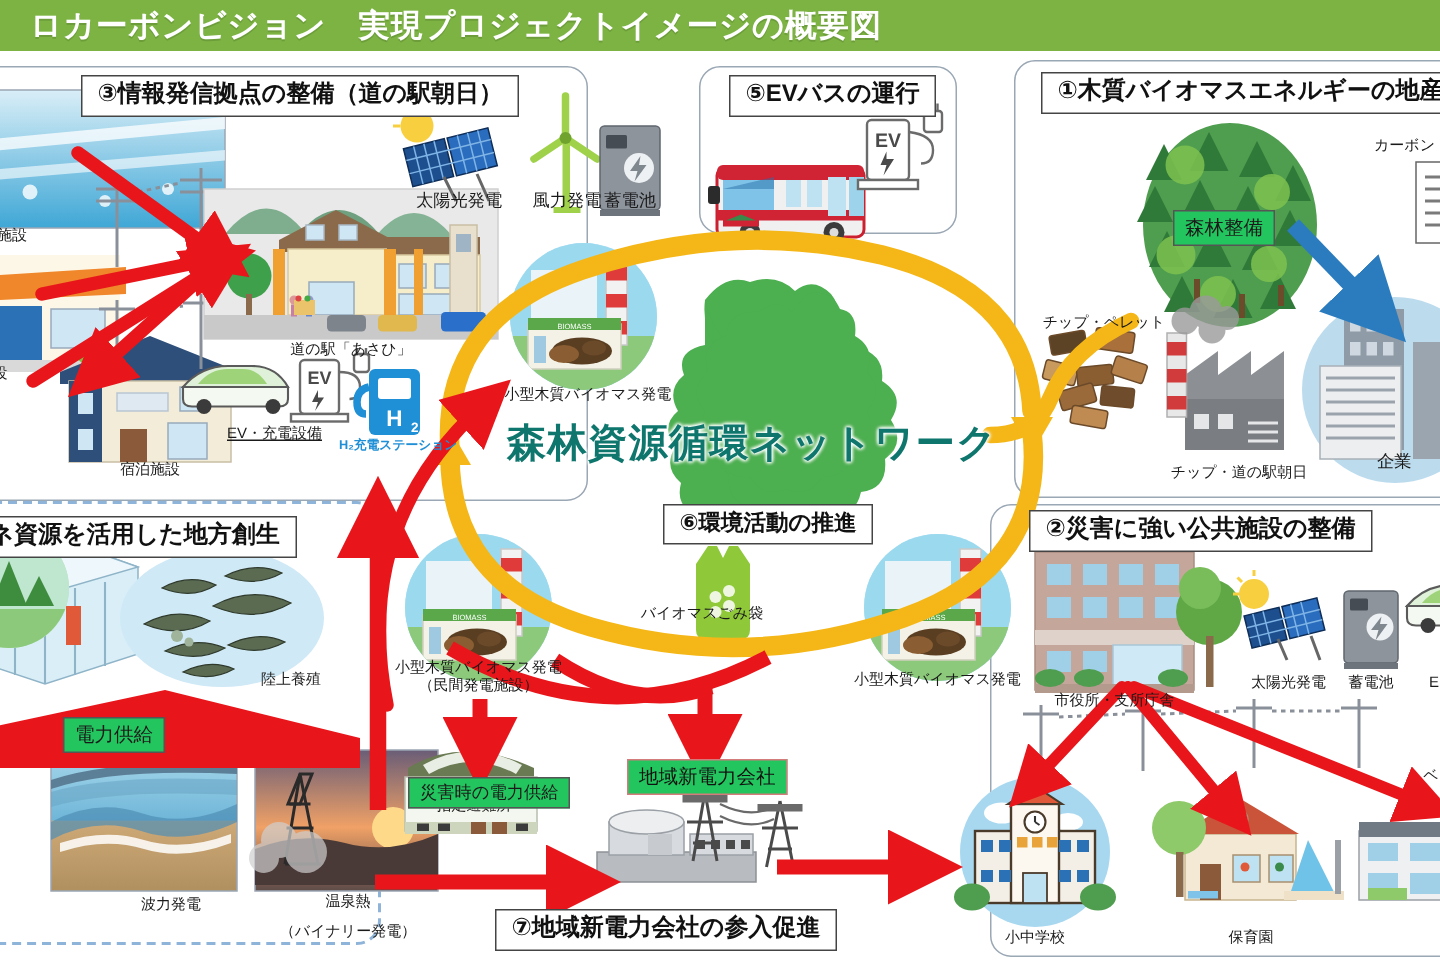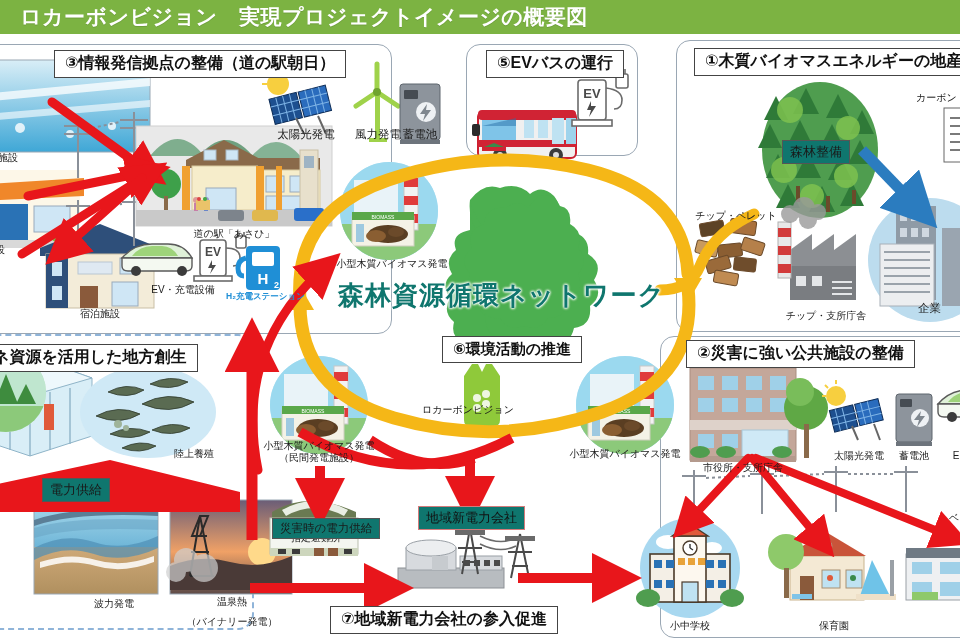--- a/index.html
+++ b/index.html
@@ -35,21 +35,21 @@
     position:absolute;border:2.4px dashed #8fb4d9;border-radius:16px;
     background:transparent;z-index:2;
   }
   .cap{
     position:absolute;font-size:11.5px;color:#1a1a1a;white-space:nowrap;
     text-align:center;line-height:1.15;z-index:35;
   }
   .cap.sm{font-size:10px;}
   .cap.xs{font-size:8.5px;}
   .cap-box{
-    position:absolute;background:#0f766e;border:1.2px solid #555;
+    position:absolute;background:#22c55e;border:1.2px solid #555;
     font-size:11.5px;padding:2px 7px;white-space:nowrap;z-index:36;
   }
   .cap-box.red{border-color:#d47b7b;color:#111;}
   
   #center-title{
     position:absolute;font-size:26px;font-weight:bold;color:#0f766e;
     white-space:nowrap;z-index:38;letter-spacing:1px;
     text-shadow:0 0 3px #fff,0 0 3px #fff,0 0 3px #fff,0 0 2px #fff;
   }
   
@@ -809,37 +809,37 @@
 <div class="sec-box" style="left:442px;top:336px;font-size:15px;">⑥環境活動の推進</div>
 <div class="sec-box" style="left:330px;top:606px;">⑦地域新電力会社の参入促進</div>
 
 <div id="center-title" style="left:338px;top:278px;">森林資源循環ネットワーク</div>
 
 <div class="cap" style="left:266px;top:128px;width:80px;">太陽光発電</div>
 <div class="cap" style="left:338px;top:128px;width:80px;">風力発電</div>
 <div class="cap" style="left:392px;top:128px;width:56px;">蓄電池</div>
 
 <div class="cap sm" style="left:168px;top:228px;width:132px;">道の駅「あさひ」</div>
-<div class="cap sm" style="left:128px;top:284px;width:110px;">EV・充電設備</div>
+<div class="cap sm" style="left:128px;top:284px;width:110px;text-decoration:underline;">EV・充電設備</div>
 <div class="cap xs" style="left:226px;top:292px;width:76px;color:#1f8fd6;font-weight:bold;">H₂充電ステーション</div>
 <div class="cap sm" style="left:50px;top:308px;width:100px;">宿泊施設</div>
 <div class="cap sm" style="left:-14px;top:152px;width:44px;">施設</div>
 <div class="cap sm" style="left:-18px;top:244px;width:36px;">設</div>
 
 <div class="cap-box" style="left:782px;top:140px;font-size:13px;">森林整備</div>
 <div class="cap sm" style="left:686px;top:198px;width:100px;margin-top:12px;">チップ・ペレット</div>
-<div class="cap sm" style="left:772px;top:310px;width:108px;">チップ・支所庁舎</div>
+<div class="cap sm" style="left:772px;top:310px;width:108px;">チップ・道の駅朝日</div>
 <div class="cap sm" style="left:916px;top:92px;width:60px;text-align:left;">カーボン</div>
 <div class="cap" style="left:918px;top:302px;width:40px;text-align:left;">企業</div>
 
 <div class="cap sm" style="left:322px;top:258px;width:140px;">小型木質バイオマス発電</div>
 <div class="cap sm" style="left:248px;top:440px;width:142px;">小型木質バイオマス発電</div>
 <div class="cap sm" style="left:248px;top:452px;width:142px;">（民間発電施設）</div>
 <div class="cap sm" style="left:554px;top:448px;width:142px;">小型木質バイオマス発電</div>
-<div class="cap sm" style="left:412px;top:404px;width:112px;">ロカーボンビジョン</div>
+<div class="cap sm" style="left:412px;top:404px;width:112px;">バイオマスごみ袋</div>
 
 <div class="cap sm" style="left:156px;top:448px;width:76px;">陸上養殖</div>
 <div class="cap-box" style="left:42px;top:478px;font-size:13px;">電力供給</div>
 <div class="cap sm" style="left:64px;top:598px;width:100px;">波力発電</div>
 <div class="cap sm" style="left:182px;top:596px;width:100px;">温泉熱</div>
 <div class="cap sm" style="left:172px;top:580px;width:120px;margin-top:36px;">（バイナリー発電）</div>
 
 <div class="cap-box" style="left:272px;top:518px;">災害時の電力供給</div>
 <div class="cap sm" style="left:276px;top:532px;width:80px;">指定避難所</div>
 <div class="cap-box red" style="left:418px;top:506px;font-size:13px;">地域新電力会社</div>

